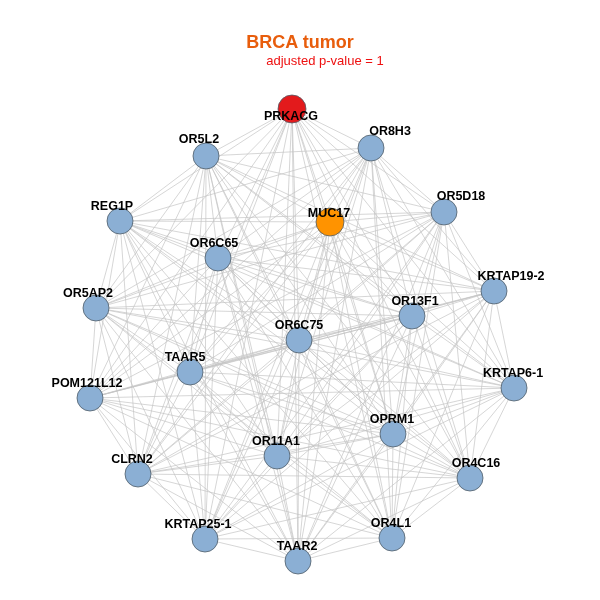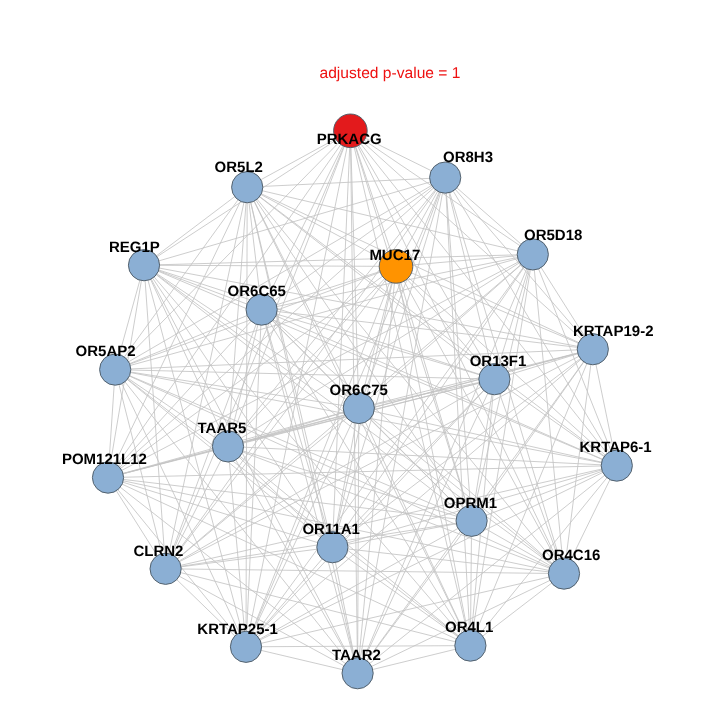--- a/index.html
+++ b/index.html
@@ -293,14 +293,15 @@
         <text x="87" y="387" text-anchor="middle" class="node-label" fill="#000000">POM121L12</text>
         <text x="392" y="423" text-anchor="middle" class="node-label" fill="#000000">OPRM1</text>
         <text x="276" y="445" text-anchor="middle" class="node-label" fill="#000000">OR11A1</text>
         <text x="132" y="463" text-anchor="middle" class="node-label" fill="#000000">CLRN2</text>
         <text x="476" y="467" text-anchor="middle" class="node-label" fill="#000000">OR4C16</text>
         <text x="198" y="528" text-anchor="middle" class="node-label" fill="#000000">KRTAP25-1</text>
         <text x="391" y="527" text-anchor="middle" class="node-label" fill="#000000">OR4L1</text>
         <text x="297" y="550" text-anchor="middle" class="node-label" fill="#000000">TAAR2</text>
       </g>
     </svg>
+  <div class="chart-title" style="color: rgb(232, 93, 12);">BRCA tumor</div>
   <div class="chart-subtitle" style="color: rgb(238, 16, 16); margin-left: 25px;">adjusted p-value = 1</div>
 </div>
 
 </body></html>

